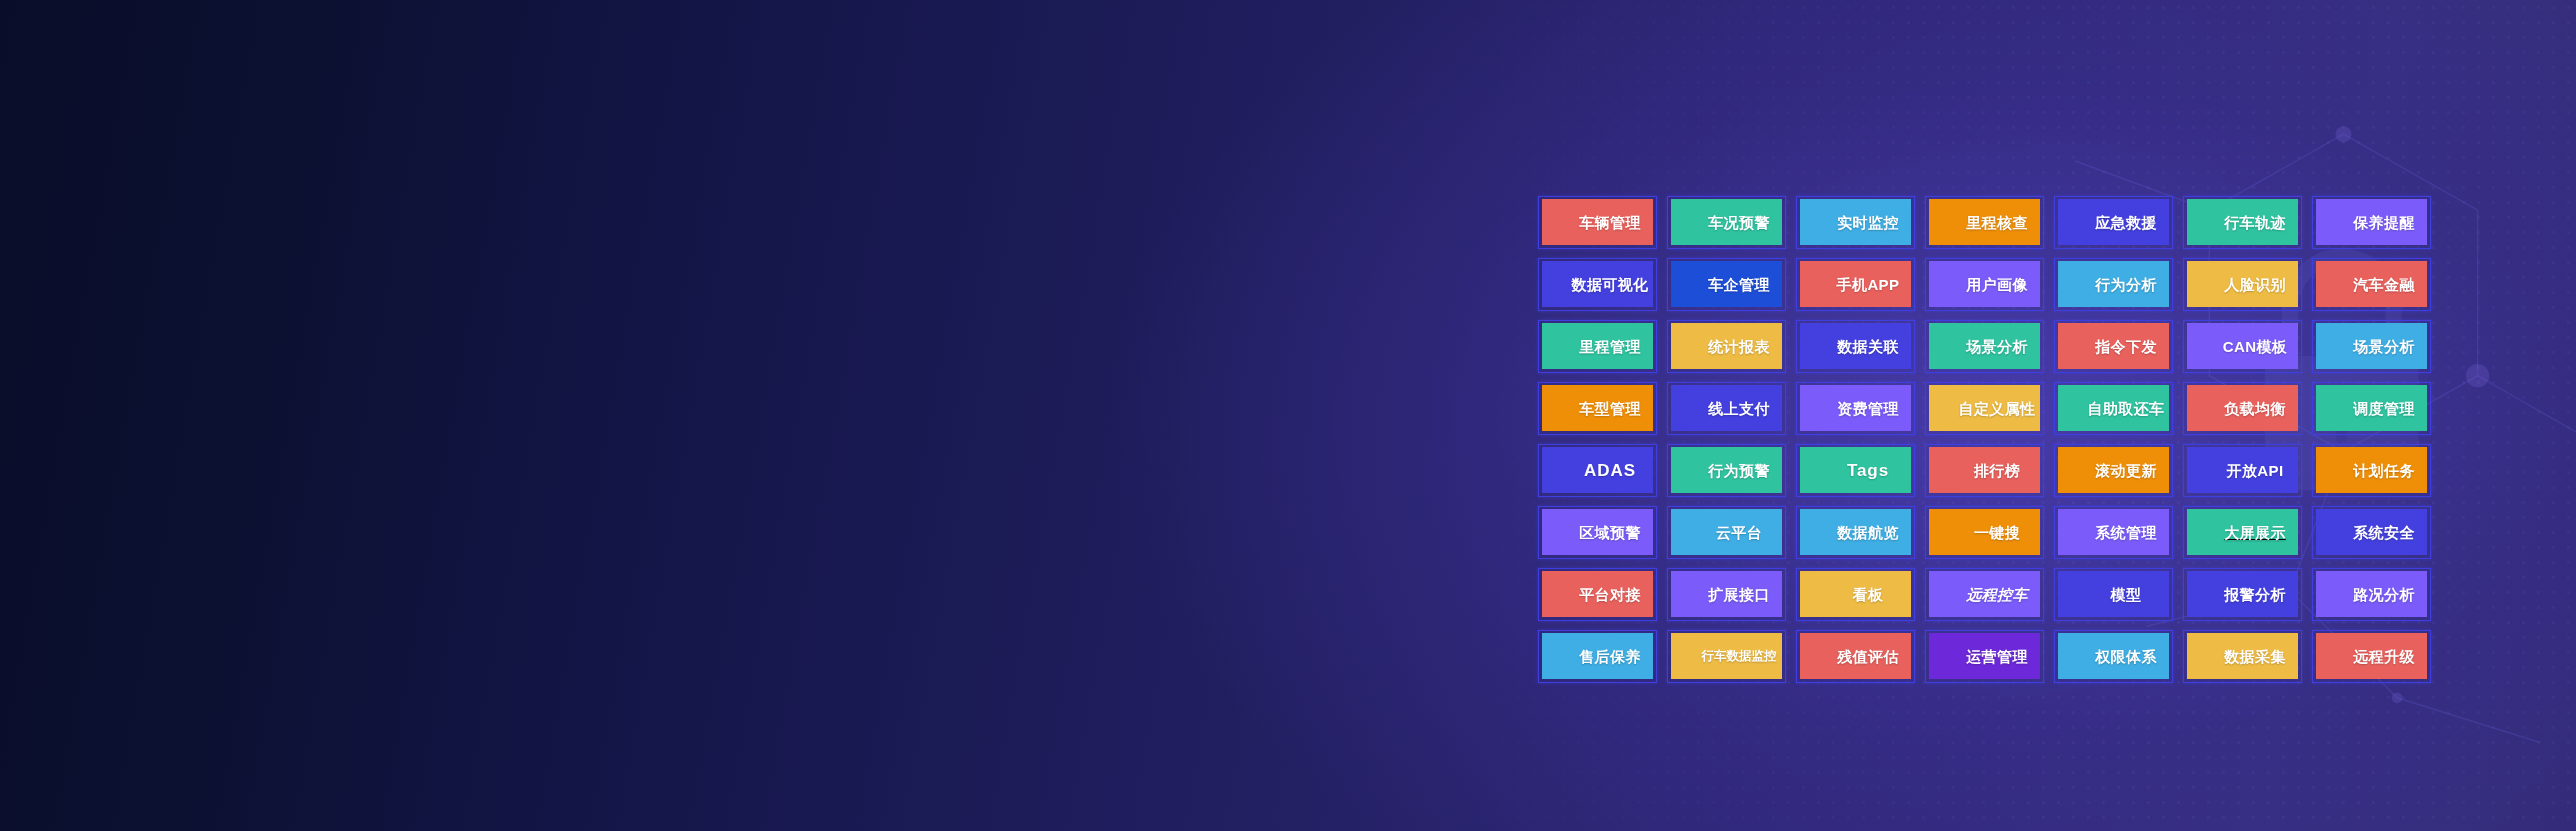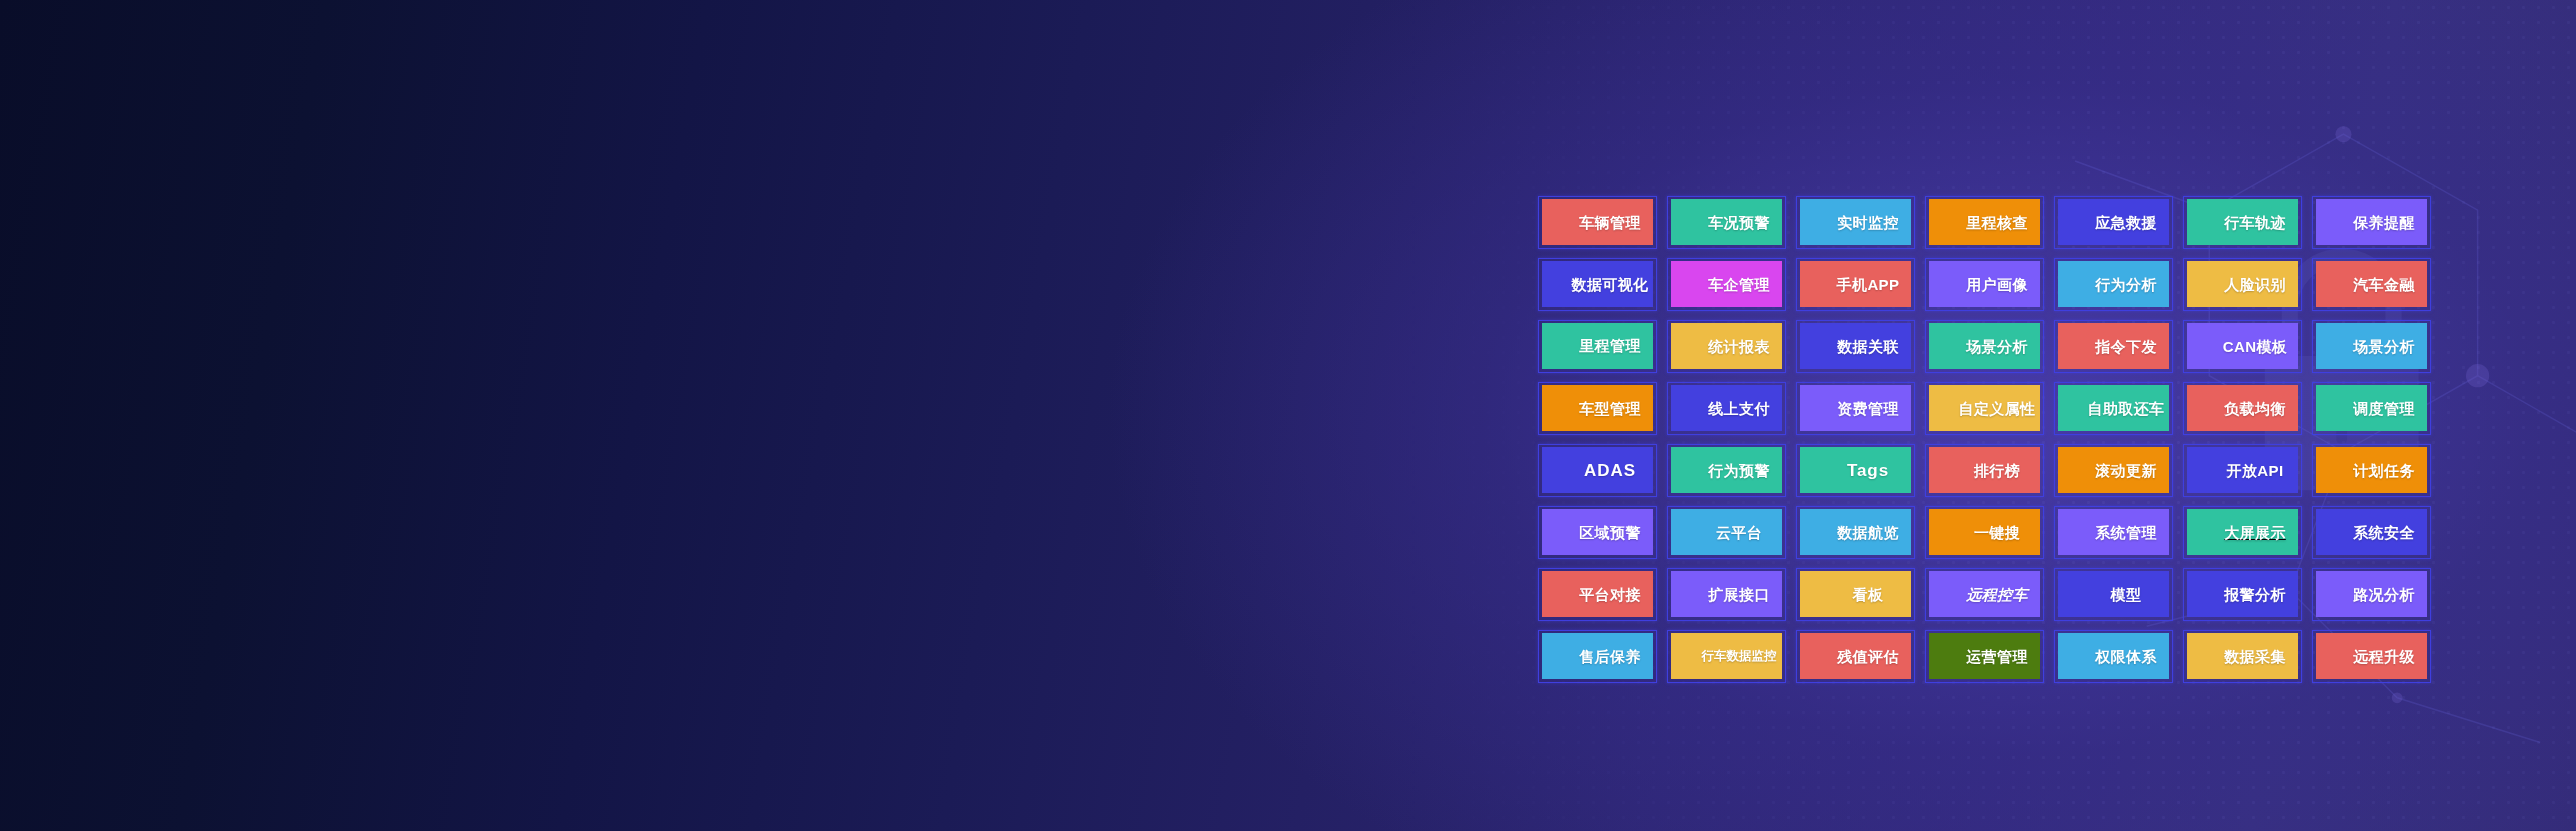--- a/index.html
+++ b/index.html
@@ -167,21 +167,21 @@
     </div>
     <div class="tile-cell">
       <div class="tile-frame" style="border-color: rgb(63, 63, 224);">
         <div class="tile-face" style="background: rgb(67, 64, 223);">
           <span class="tile-label">数据可视化</span>
         </div>
       </div>
     </div>
     <div class="tile-cell">
       <div class="tile-frame" style="border-color: rgb(63, 63, 224);">
-        <div class="tile-face" style="background: #d946ef; text-align: right;">
+        <div class="tile-face" style="background: #1d4ed8; text-align: right;">
           <span class="tile-label">车企管理</span>
         </div>
       </div>
     </div>
     <div class="tile-cell">
       <div class="tile-frame" style="border-color: rgb(63, 63, 224);">
         <div class="tile-face" style="background: rgb(232, 97, 93);">
           <span class="tile-label">手机APP</span>
         </div>
       </div>
@@ -208,21 +208,21 @@
       </div>
     </div>
     <div class="tile-cell">
       <div class="tile-frame" style="border-color: rgb(63, 63, 224);">
         <div class="tile-face" style="background: rgb(232, 97, 93);">
           <span class="tile-label">汽车金融</span>
         </div>
       </div>
     </div>
     <div class="tile-cell">
-      <div class="tile-frame" style="border-color: rgb(63, 63, 224); font-family: Liberation Serif, serif;">
+      <div class="tile-frame" style="border-color: rgb(63, 63, 224);">
         <div class="tile-face" style="background: rgb(47, 195, 160);">
           <span class="tile-label">里程管理</span>
         </div>
       </div>
     </div>
     <div class="tile-cell">
       <div class="tile-frame" style="border-color: rgb(63, 63, 224);">
         <div class="tile-face" style="background: rgb(238, 188, 68);">
           <span class="tile-label">统计报表</span>
         </div>
@@ -475,21 +475,21 @@
     </div>
     <div class="tile-cell">
       <div class="tile-frame" style="border-color: rgb(63, 63, 224);">
         <div class="tile-face" style="background: rgb(232, 97, 93);">
           <span class="tile-label">残值评估</span>
         </div>
       </div>
     </div>
     <div class="tile-cell">
       <div class="tile-frame" style="border-color: rgb(63, 63, 224);">
-        <div class="tile-face" style="background: #4d7c0f;">
+        <div class="tile-face" style="background: #6d28d9;">
           <span class="tile-label">运营管理</span>
         </div>
       </div>
     </div>
     <div class="tile-cell">
       <div class="tile-frame" style="border-color: rgb(63, 63, 224);">
         <div class="tile-face" style="background: rgb(62, 174, 228);">
           <span class="tile-label">权限体系</span>
         </div>
       </div>

